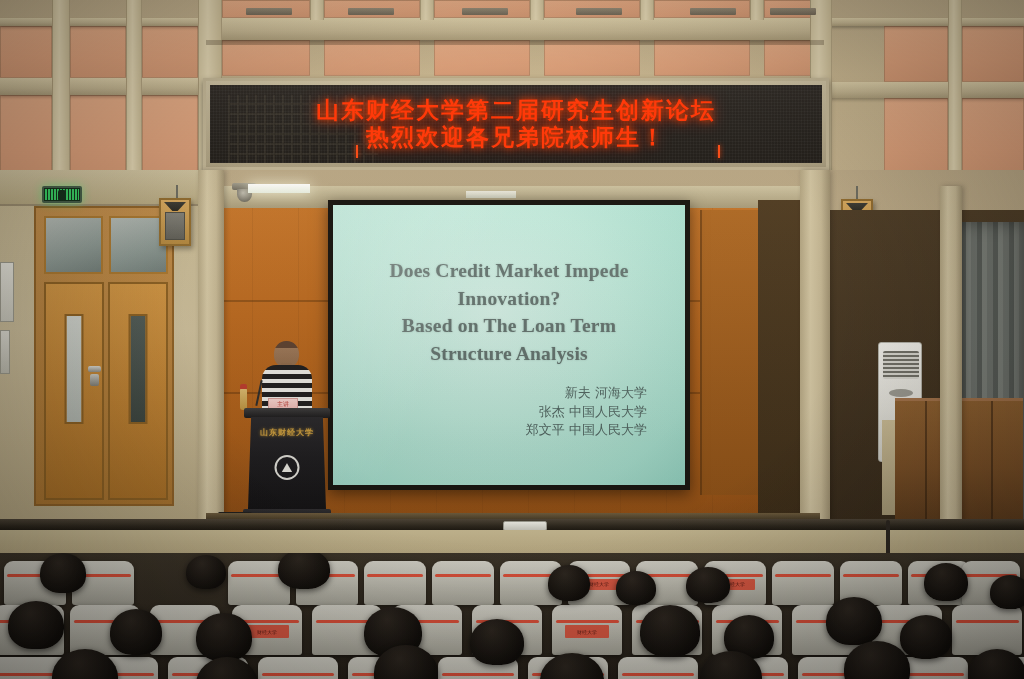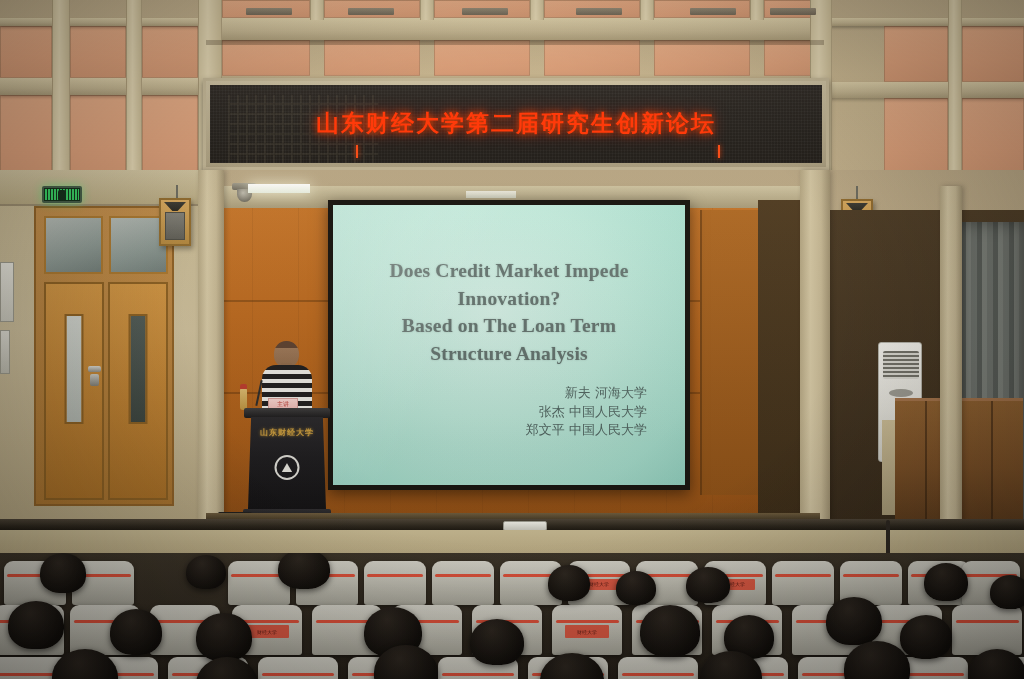--- a/index.html
+++ b/index.html
@@ -290,20 +290,21 @@
   <div class="pilaster" style="left:640px;top:0;width:14px;height:20px;"></div>
   <div class="pilaster" style="left:750px;top:0;width:14px;height:20px;"></div>
   <div class="pilaster" style="left:810px;top:0;width:22px;height:186px;"></div>
   <div class="pilaster" style="left:948px;top:0;width:14px;height:186px;"></div>
   <div class="shadowband" style="left:206px;top:40px;width:618px;height:5px;"></div>
 
   <div class="banner-frame">
     <div class="banner-led">
       <div class="ghost-cells"></div>
       <div class="banner-line l1">山东财经大学第二届研究生创新论坛</div>
+      <div class="banner-line l2">热烈欢迎各兄弟院校师生！</div>
       <div class="tickmark" style="left:146px;"></div>
       <div class="tickmark" style="left:508px;"></div>
     </div>
   </div>
 
   <div class="room"></div>
 
   <div class="left-wall"></div>
   <div class="left-upper-strip"></div>
   <div class="door-surround">

